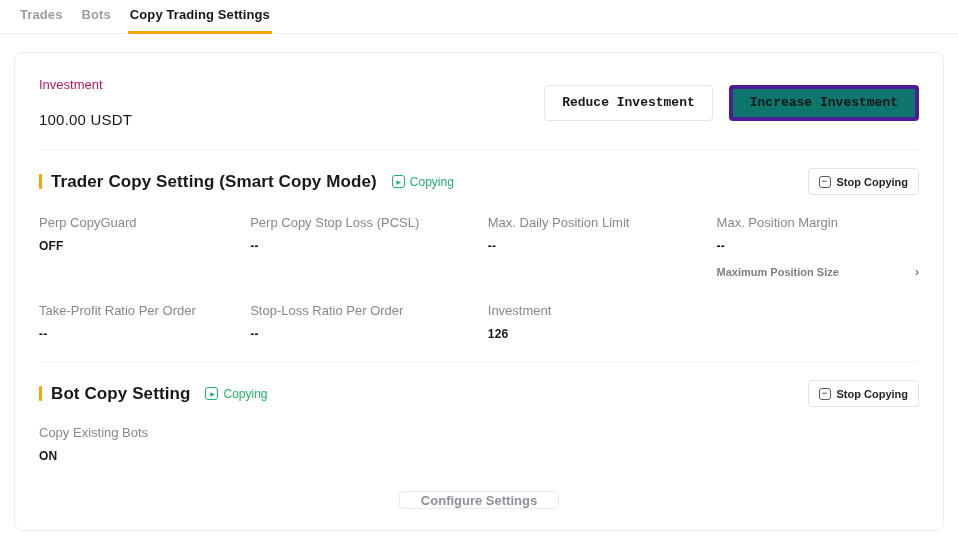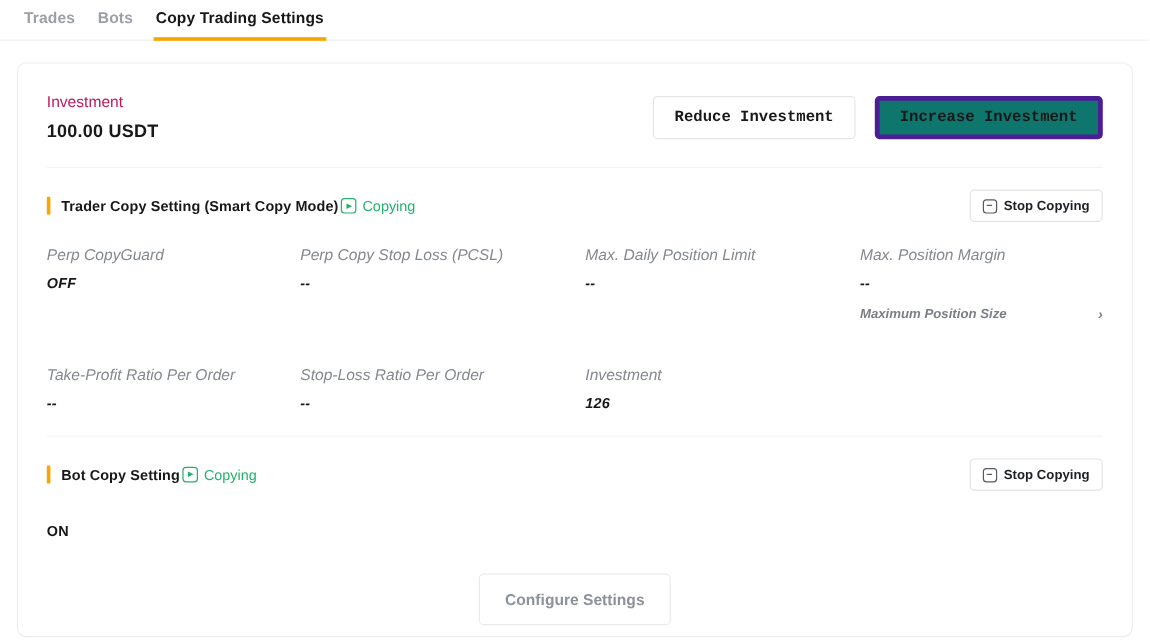--- a/index.html
+++ b/index.html
@@ -33,30 +33,30 @@
     border: 1px solid #ECEDEF;
     border-radius: 8px;
     background: #fff;
     padding: 0 24px;
     height: 479px;
   }
   .divider { border: none; border-top: 1px solid #F3F4F6; margin: 0; }
   
   .inv-row { display: flex; justify-content: space-between; align-items: center; padding: 24px 0 21px; }
   .lbl { font-size: 13px; color: #be185d; }
-  .val { font-size: 15px; font-weight: bold; margin-top: 9px; letter-spacing: .2px; }
+  .val { font-size: 15px; font-weight: normal; margin-top: 19px; letter-spacing: .2px; }
   .inv-buttons { display: flex; gap: 16px; }
   .btn { font-family: Liberation Mono, monospace; font-size: 13px; font-weight: bold; border-radius: 4px; height: 36px; padding: 0 17px; cursor: pointer; color: #17181A; }
   .btn-outline { background: #fff; border: 1px solid #E3E6E9; }
   .btn-primary { background: #0f766e; border: 4px solid #4c1d95; }
   
   .sec-head { display: flex; align-items: center; padding: 18px 0 4px; }
   .sec-bar { width: 3px; height: 15px; border-radius: 1px; background: #F7A600; margin-right: 9px; flex: none; }
-  .sec-title { font-size: 12px; font-weight: bold; letter-spacing: .1px; }
-  .copying { display: flex; align-items: center; gap: 5px; margin-left: 2px; color: #20B26C; font-size: 12px; }
+  .sec-title { font-size: 17px; font-weight: bold; letter-spacing: .1px; }
+  .copying { display: flex; align-items: center; gap: 5px; margin-left: 15px; color: #20B26C; font-size: 12px; }
   .play-ico {
     width: 13px; height: 13px; border: 1.5px solid #20B26C; border-radius: 3px;
     display: flex; align-items: center; justify-content: center;
     font-size: 6px; line-height: 1; color: #20B26C; padding-left: 1px;
   }
   .stop-btn {
     margin-left: auto;
     display: flex; align-items: center; gap: 6px;
     height: 27px; padding: 0 10px;
     background: #fff; border: 1px solid #E0E3E7; border-radius: 4px;
@@ -65,39 +65,38 @@
   .stop-ico {
     width: 12px; height: 12px; border: 1.3px solid #565A61; border-radius: 3px;
     display: flex; align-items: center; justify-content: center;
     font-size: 9px; line-height: 1; color: #565A61;
   }
   
   .grid {
     display: grid;
     grid-template-columns: 24% 27% 26% 23%;
     padding: 16px 0 20px;
-    row-gap: 37px;
-    font-style: italic;
+    row-gap: 25px;
   }
   .f-label { font-size: 13px; color: #84888F; }
   .f-value { font-size: 12px; font-weight: bold; margin-top: 9px; letter-spacing: .2px; }
   .mps-link {
     margin-top: 13px;
     display: flex; align-items: center; gap: 5px;
     font-size: 11px; font-weight: bold; color: #7B7F86;
     cursor: pointer;
     justify-content: space-between;
   }
   .chev { font-size: 12px; line-height: 1; font-weight: bold; color: #7B7F86; }
   
   .single-field { padding: 14px 0 0; }
   
   .footer { display: flex; justify-content: center; padding: 28px 0 16px; }
   .configure-btn {
-    height: 43px; padding: 0 21px;
+    height: 18px; padding: 0 21px;
     background: #fff; border: 1px solid #E8EAED; border-radius: 4px;
     font-family: inherit; font-size: 13px; font-weight: bold; color: #8D9199; cursor: pointer;
   }
 </style>
 </head>
 <body>
 
 <div>
 
   <nav class="tabbar">
@@ -178,20 +177,21 @@
         <span class="play-ico">▶</span>
         <span>Copying</span>
       </span>
       <button class="stop-btn">
         <span class="stop-ico">−</span>
         <span>Stop Copying</span>
       </button>
     </div>
 
     <div class="single-field">
+      <div class="f-label">Copy Existing Bots</div>
       <div class="f-value">ON</div>
     </div>
 
     <div class="footer">
       <button class="configure-btn">Configure Settings</button>
     </div>
 
   </div>
 </div>
 

